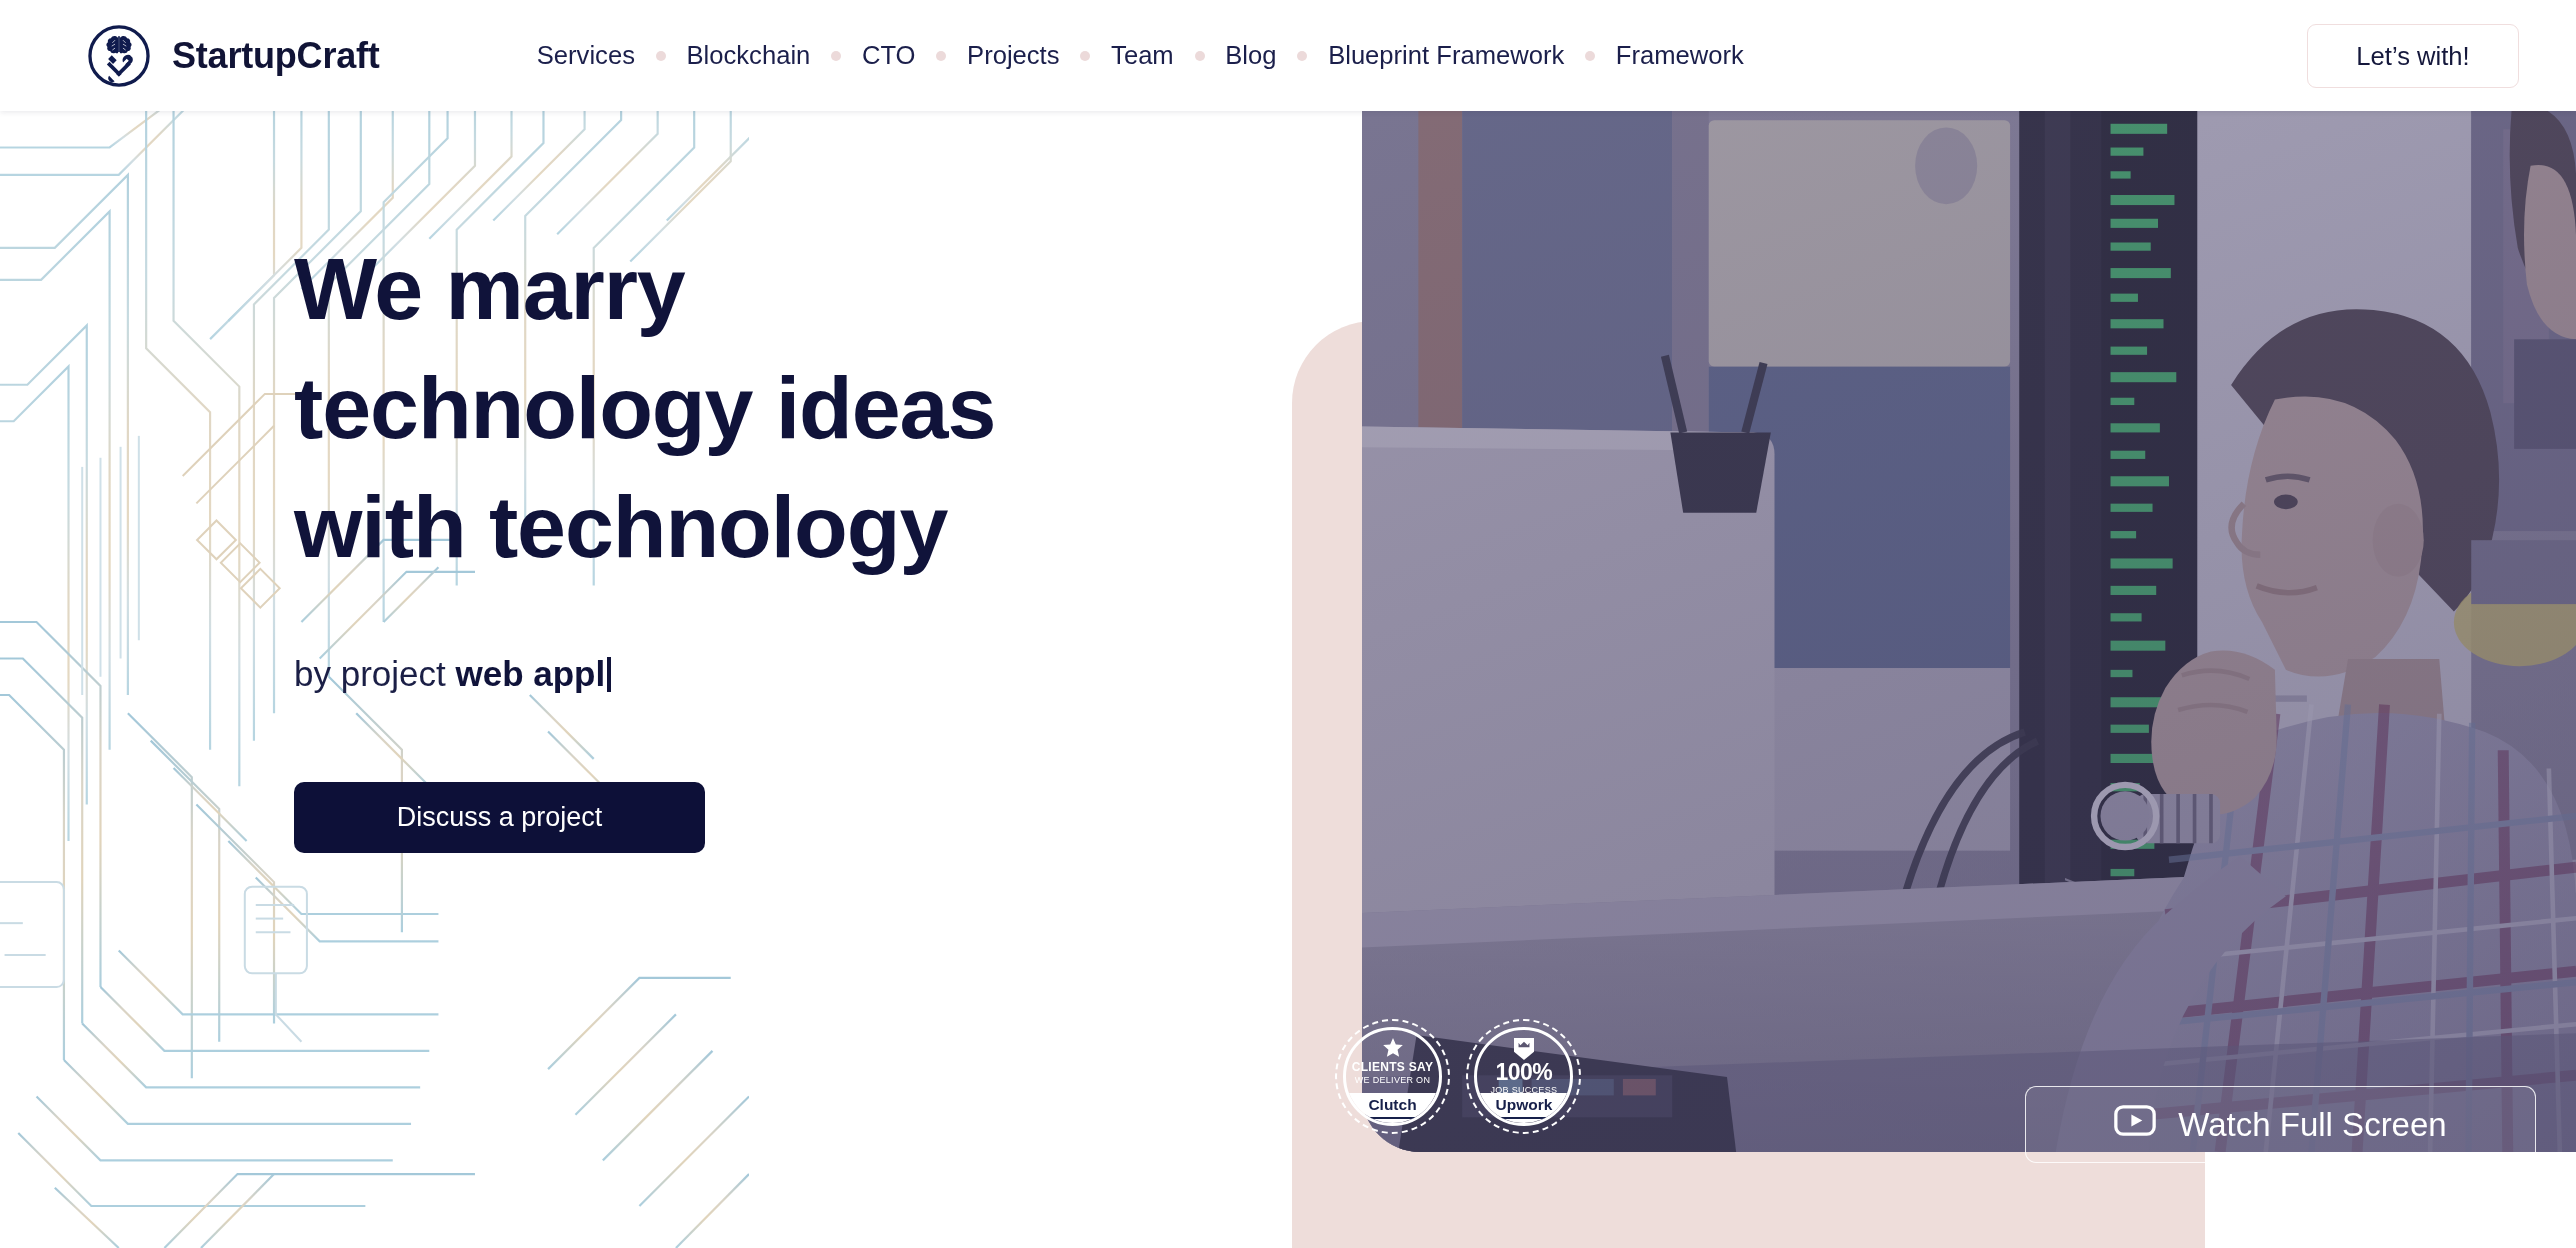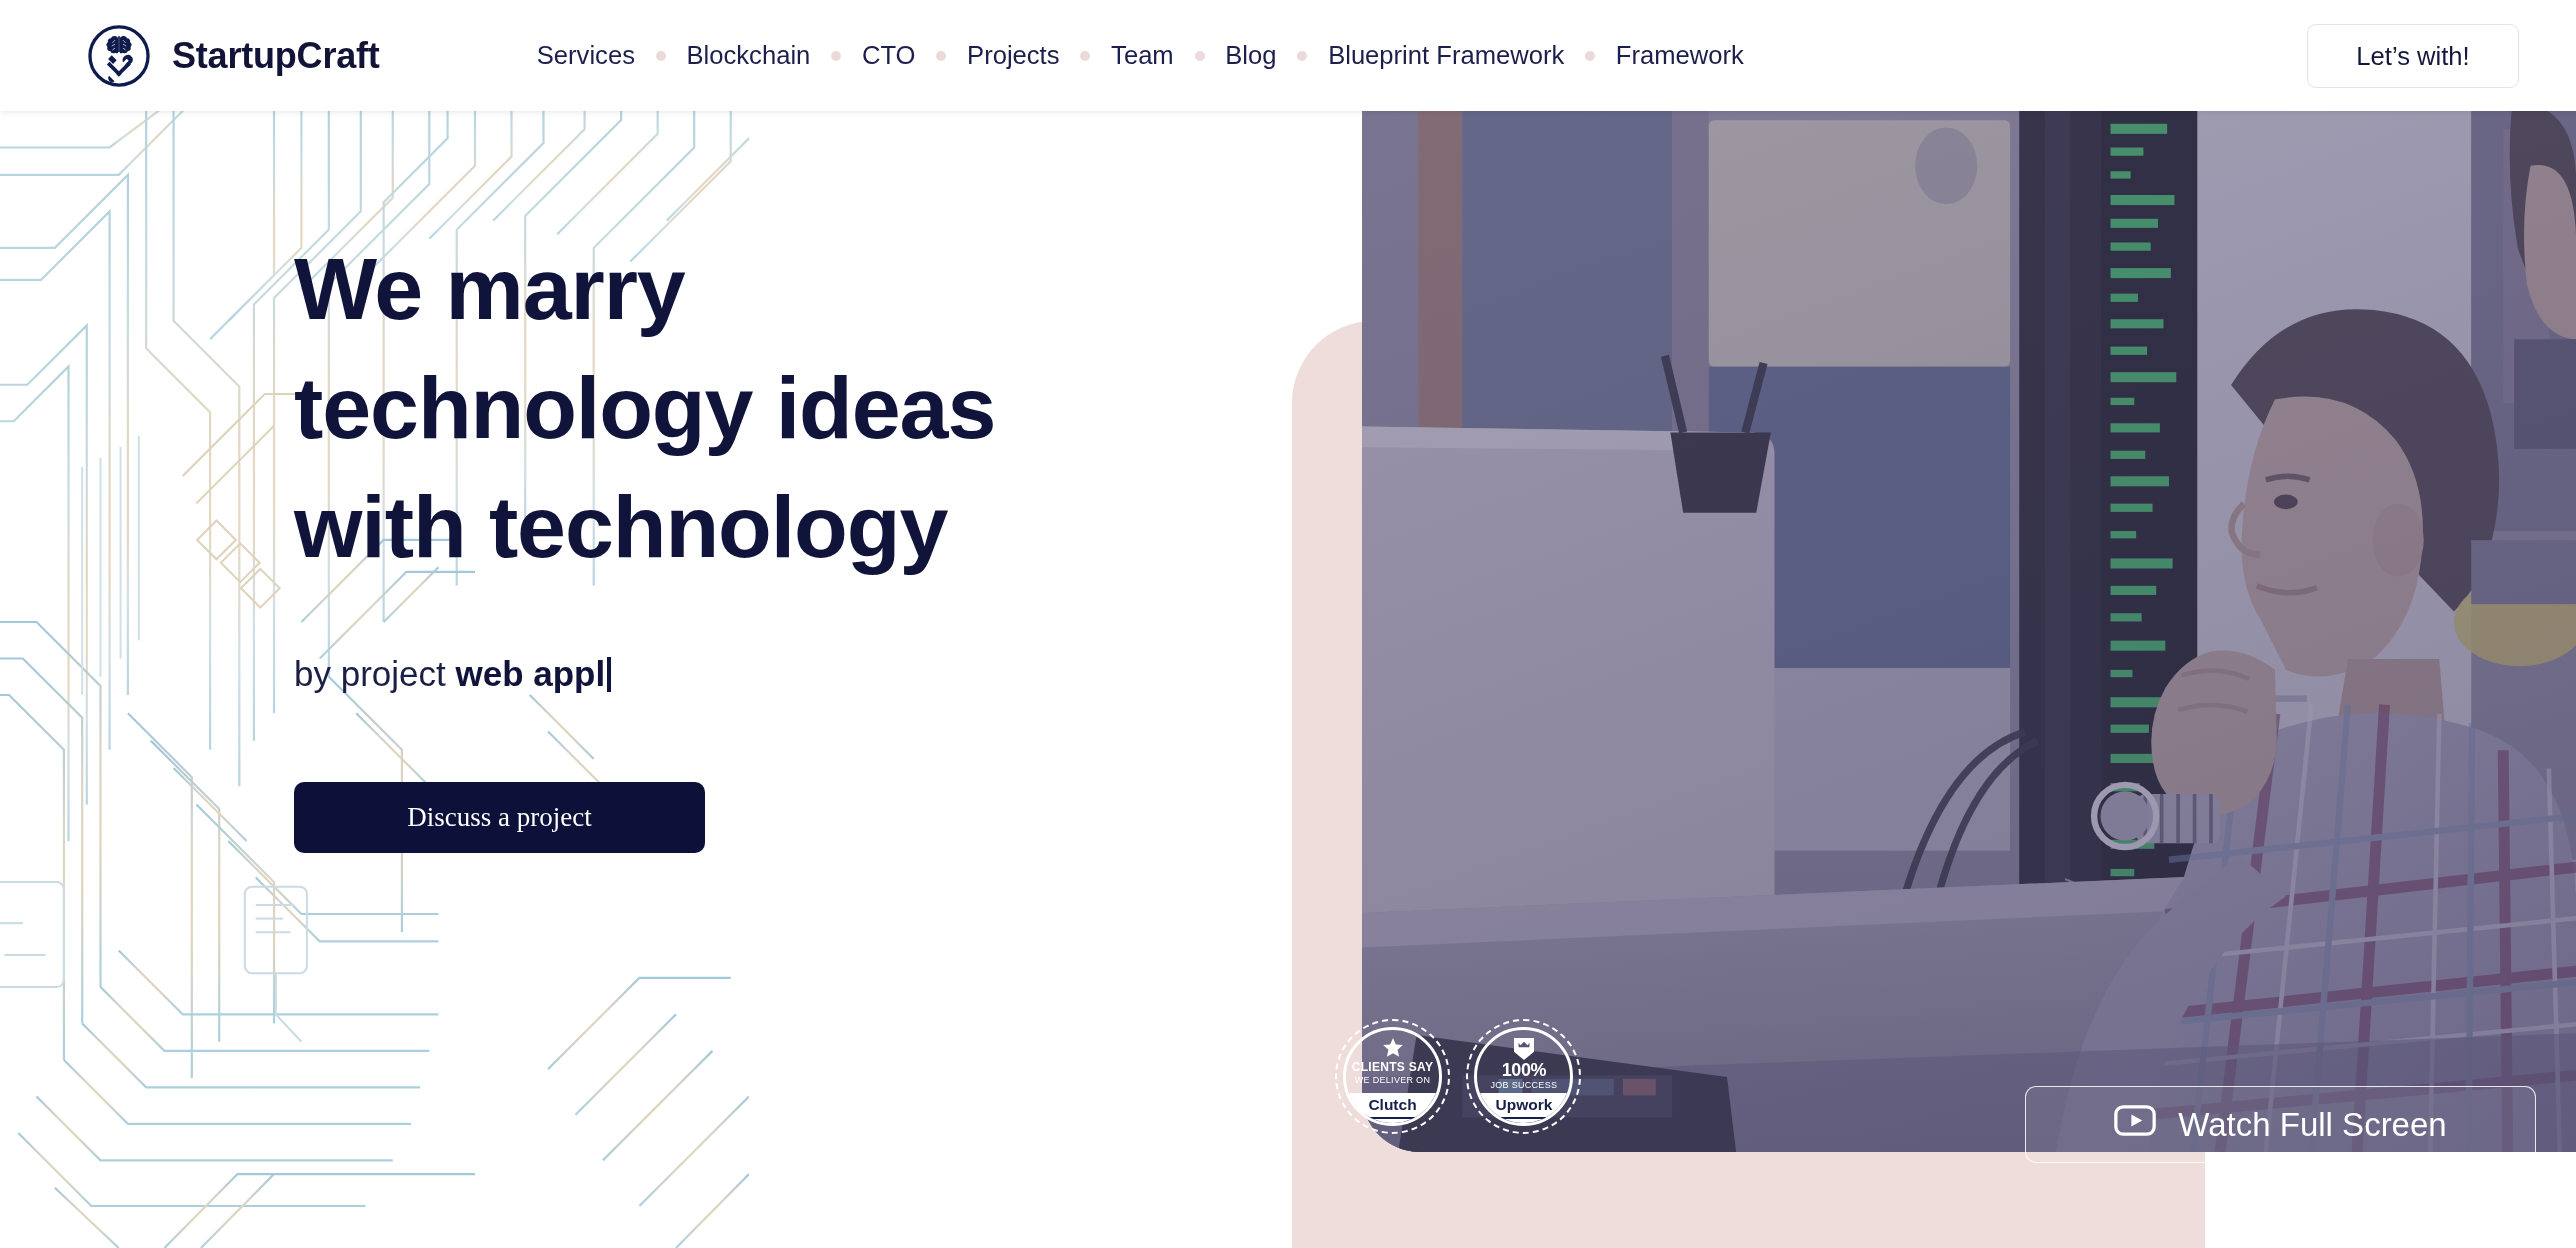--- a/index.html
+++ b/index.html
@@ -145,21 +145,21 @@
     display: inline-flex;
     align-items: center;
     justify-content: center;
     width: 411px;
     height: 71px;
     background: #0d1038;
     color: #ffffff;
     border: none;
     border-radius: 10px;
     font-size: 27px;
-    font-family: Liberation Serif, serif;
+    font-family: Liberation Sans, sans-serif;
     cursor: pointer;
   }
 
   
   .media-wrap { position: absolute; left: 1292px; top: 0; z-index: 3; }
 
   .pink-panel {
     position: absolute;
     left: 0px;
     top: 210px;
@@ -236,21 +236,21 @@
     display: flex;
     align-items: center;
     justify-content: center;
   }
   .badge-brand {
     font-size: 15.5px; font-weight: 700; color: #17204a;
     border-bottom: 2.7px solid #17204a; padding-bottom: 5px;
     line-height: 1;
   }
   .badge-big {
-    color: #ffffff; font-size: 18px; font-weight: 700;
+    color: #ffffff; font-size: 23px; font-weight: 700;
     letter-spacing: -0.5px; line-height: 1; margin-top: 2.7px; text-align: right;
   }
 
   .watch-btn {
     position: absolute;
     left: 2025px;
     top: 975px;
     width: 511px;
     height: 77px;
     border: 1.8px solid rgba(255,255,255,0.85);

